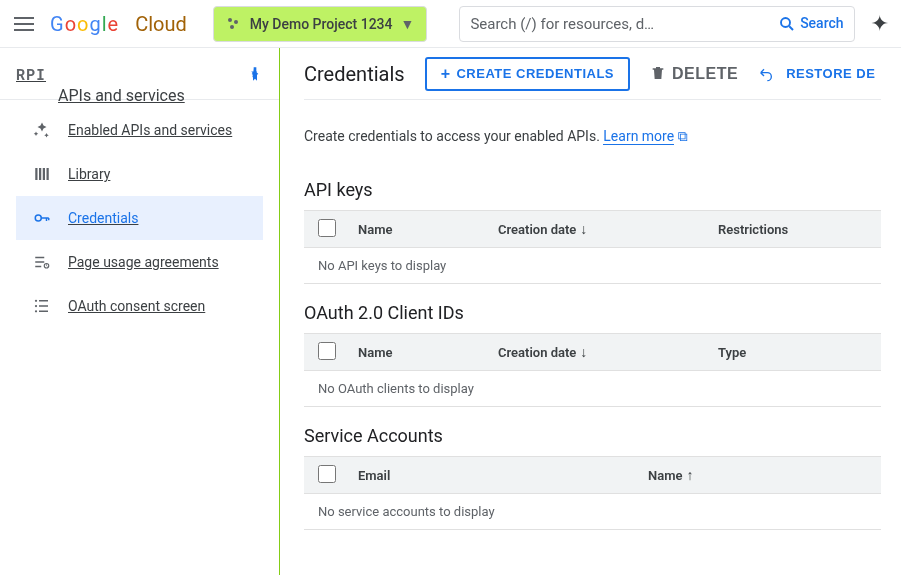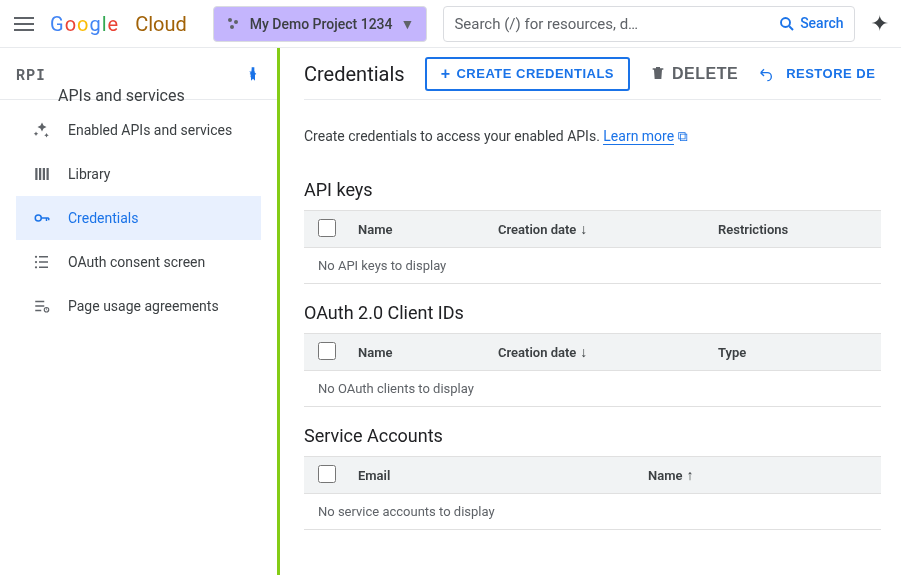--- a/index.html
+++ b/index.html
@@ -10,32 +10,32 @@
     .hamburger { width: 24px; height: 24px; cursor: pointer; display: flex; flex-direction: column; justify-content: center; gap: 4px; padding: 0 2px; }
     .hamburger span { height: 2px; background: #5f6368; display: block; }
     .logo { font-size: 20px; font-weight: 400; color: #5f6368; display: flex; gap: 1px; margin-left: 6px; }
     .logo .g1 { color: #4285F4; }
     .logo .o1 { color: #EA4335; }
     .logo .o2 { color: #FBBC04; }
     .logo .g2 { color: #4285F4; }
     .logo .l1 { color: #34A853; }
     .logo .e1 { color: #EA4335; }
     .logo .cloud { color: #a16207; margin-left: 16px; }
-    .project-selector { display: flex; align-items: center; gap: 8px; border: 1px solid #dadce0; border-radius: 4px; height: 36px; padding: 0 12px; background: #c4b5fd; cursor: pointer; min-width: 200px; margin-left: 18px; }
+    .project-selector { display: flex; align-items: center; gap: 8px; border: 1px solid #dadce0; border-radius: 4px; height: 36px; padding: 0 12px; background: #bef264; cursor: pointer; min-width: 200px; margin-left: 18px; }
     .project-selector .dots { width: 16px; height: 16px; position: relative; }
     .project-selector .proj-name { font-weight: 500; color: #3c4043; }
     .project-selector .caret { color: #5f6368; }
-    .search-box { display: flex; align-items: center; border: 1px solid #dadce0; border-radius: 4px; height: 36px; padding: 0 10px; flex: 1; min-width: 0; margin-left: 8px; color: #5f6368; gap: 6px; }
+    .search-box { display: flex; align-items: center; border: 1px solid #dadce0; border-radius: 4px; height: 36px; padding: 0 10px; flex: 1; min-width: 0; margin-left: 24px; color: #5f6368; gap: 6px; }
     .search-input { border: none; outline: none; font-size: 15px; color: #5f6368; flex: 1; min-width: 0; overflow: hidden; text-overflow: ellipsis; white-space: nowrap; }
     .search-btn { color: #1a73e8; font-weight: 500; display: flex; align-items: flex-start; gap: 4px; cursor: pointer; white-space: nowrap; }
     .sparkle { color: #3c4043; margin-left: 8px; font-size: 22px; }
     
     
     .body { display: flex; height: calc(575px - 48px); }
-    .sidebar { width: 280px; border-right: 3px solid #84cc16; }
+    .sidebar { width: 280px; border-right: 1px solid #84cc16; text-decoration: underline; }
     .sidebar-header { display: flex; align-items: center; gap: 12px; height: 52px; padding: 0 16px; border-bottom: 1px solid #e8eaed; }
     .api-badge { font-family: 'Roboto Mono', monospace; font-weight: 700; letter-spacing: 1px; color: #5f6368; font-size: 15px; }
     .sidebar-title { font-size: 16px; color: #3c4043; flex: 1; margin-top: 44px; }
     .pin-icon { color: #1a73e8; }
     .sidebar-items { padding: 8px 16px; }
     .sidebar-item { display: flex; align-items: center; gap: 16px; height: 44px; padding: 0 16px; cursor: pointer; color: #3c4043; font-size: 14px; }
     .sidebar-item.active { background: #e8f0fe; color: #1a73e8; }
     .sidebar-item .icon { width: 20px; height: 20px; display: flex; align-items: center; justify-content: center; color: #5f6368; }
     .sidebar-item.active .icon { color: #1a73e8; }
     
@@ -154,41 +154,41 @@
               <line x1="11" y1="12" x2="21" y2="12"></line>
               <line x1="18" y1="12" x2="18" y2="16"></line>
               <line x1="21" y1="12" x2="21" y2="15"></line>
             </svg>
         </span>
         <span>Credentials</span>
       </div>
       <div class="sidebar-item">
         <span class="icon">
           <svg width="18" height="18" viewBox="0 0 24 24" fill="#5f6368">
+              <rect x="3" y="5" width="12" height="2"></rect>
+              <rect x="3" y="11" width="12" height="2"></rect>
+              <rect x="3" y="17" width="8" height="2"></rect>
+              <circle cx="18" cy="17" r="3" fill="none" stroke="#5f6368" stroke-width="1.5"></circle>
+              <path d="M18 15v2l1 1" stroke="#5f6368" stroke-width="1" fill="none"></path>
+            </svg>
+        </span>
+        <span>Page usage agreements</span>
+      </div>
+      <div class="sidebar-item">
+        <span class="icon">
+          <svg width="18" height="18" viewBox="0 0 24 24" fill="#5f6368">
               <circle cx="4" cy="5" r="1.5"></circle>
               <circle cx="4" cy="12" r="1.5"></circle>
               <circle cx="4" cy="19" r="1.5"></circle>
               <rect x="8" y="4" width="12" height="2"></rect>
               <rect x="8" y="11" width="12" height="2"></rect>
               <rect x="8" y="18" width="12" height="2"></rect>
             </svg>
         </span>
         <span>OAuth consent screen</span>
-      </div>
-      <div class="sidebar-item">
-        <span class="icon">
-          <svg width="18" height="18" viewBox="0 0 24 24" fill="#5f6368">
-              <rect x="3" y="5" width="12" height="2"></rect>
-              <rect x="3" y="11" width="12" height="2"></rect>
-              <rect x="3" y="17" width="8" height="2"></rect>
-              <circle cx="18" cy="17" r="3" fill="none" stroke="#5f6368" stroke-width="1.5"></circle>
-              <path d="M18 15v2l1 1" stroke="#5f6368" stroke-width="1" fill="none"></path>
-            </svg>
-        </span>
-        <span>Page usage agreements</span>
       </div>
     </div>
   </div>
 
   <div class="main">
     <div class="main-header">
       <div class="page-title">Credentials</div>
       <button class="btn-primary">
         <span class="plus">+</span>
         <span>CREATE CREDENTIALS</span>

